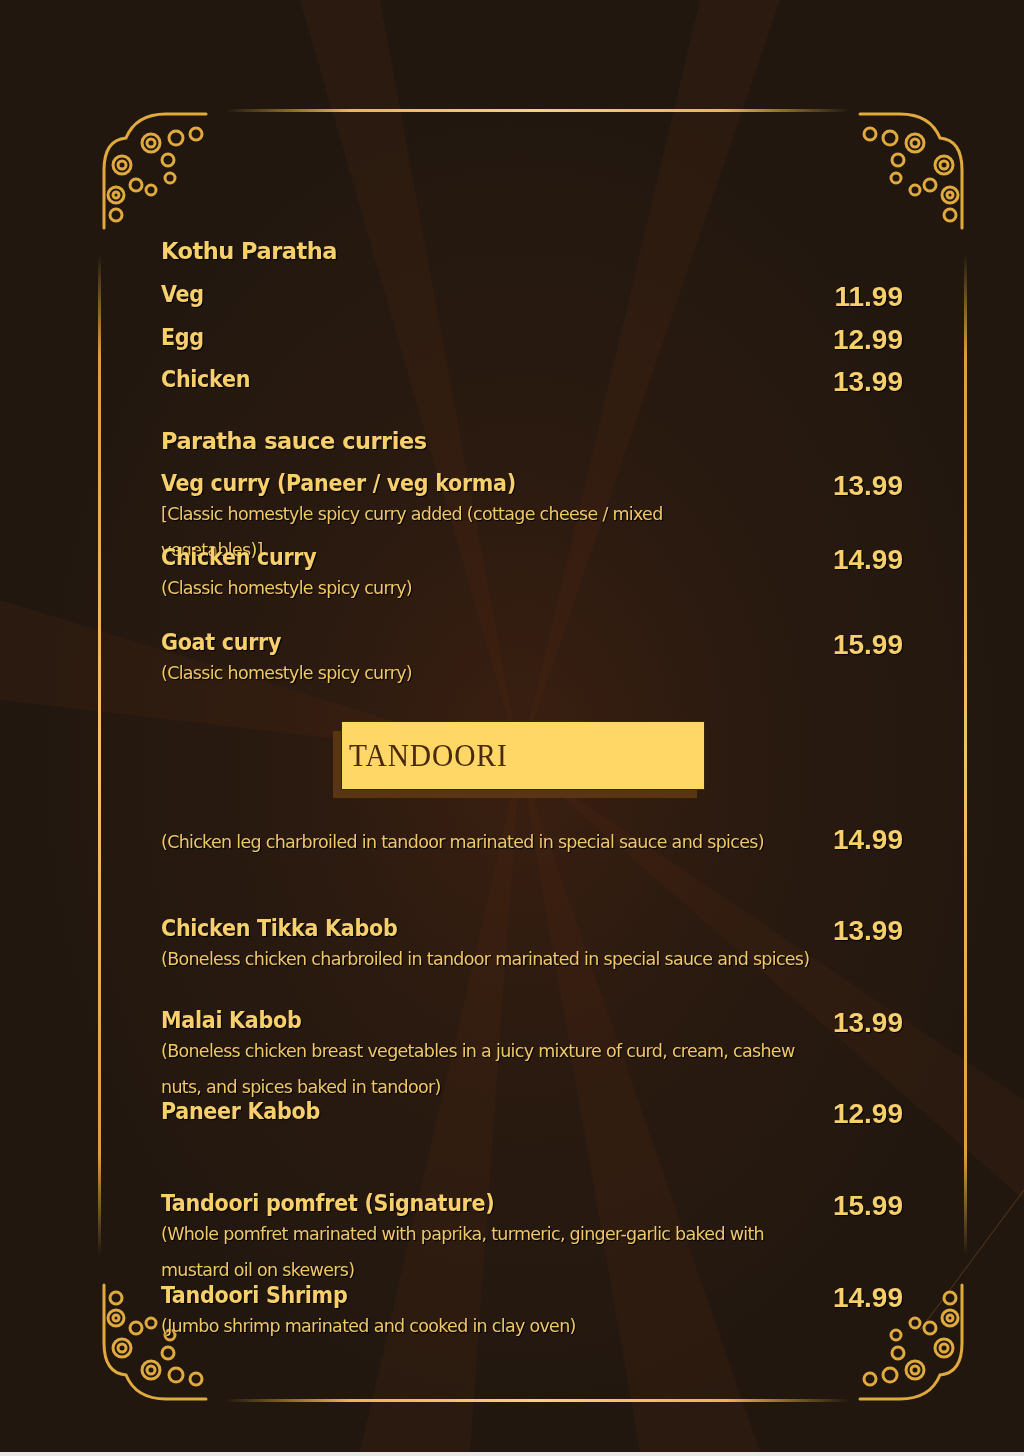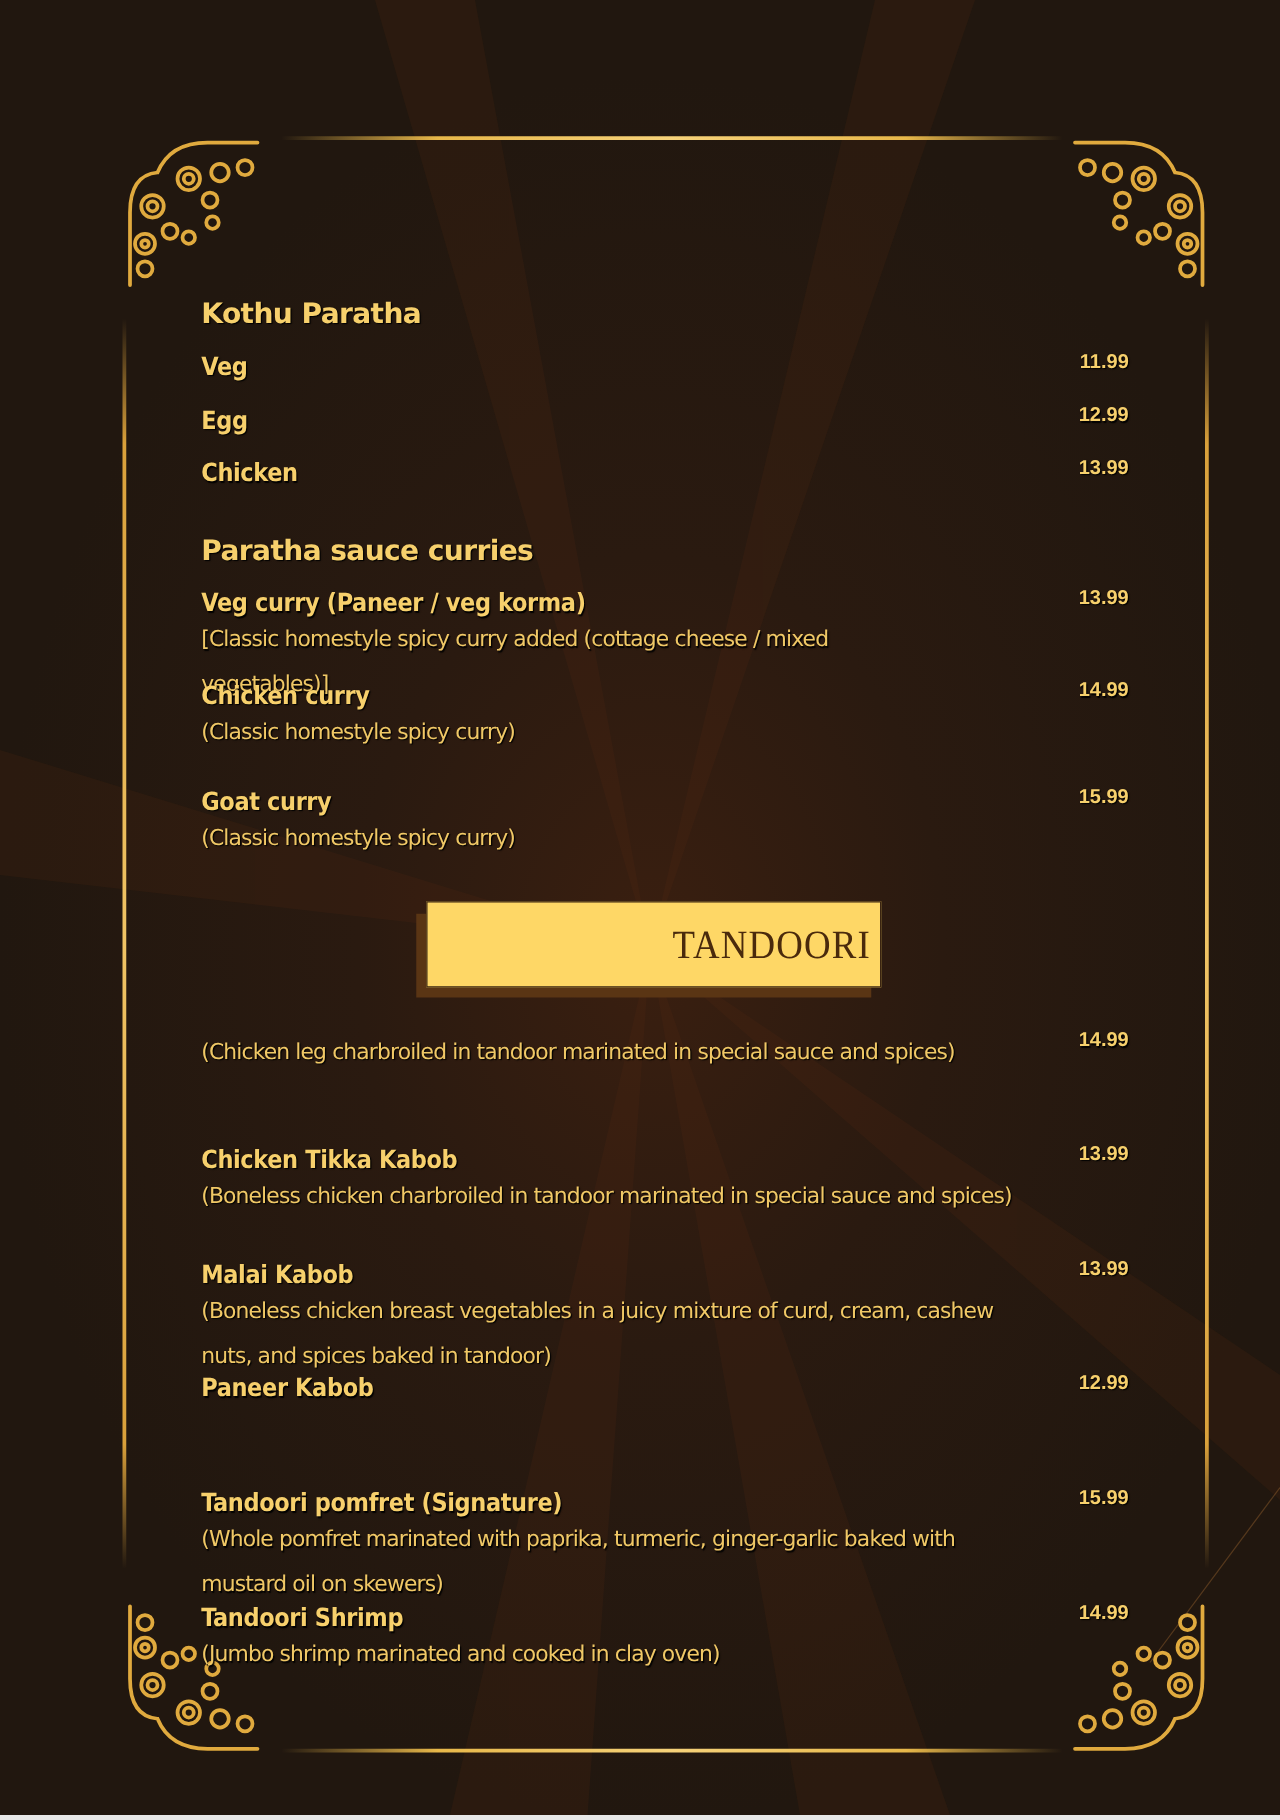--- a/index.html
+++ b/index.html
@@ -15,42 +15,42 @@
   .hline { position: absolute; height: 3px;
     background: linear-gradient(90deg, rgba(201,146,42,0) 0%, #e8b84a 20%, #f6d27a 50%, #e8b84a 80%, rgba(201,146,42,0) 100%); }
   .vline { position: absolute; width: 3px;
     background: linear-gradient(180deg, rgba(201,146,42,0) 0%, #d9a03a 10%, #f0c465 50%, #d9a03a 90%, rgba(201,146,42,0) 100%); }
   .corner { position: absolute; width: 120px; height: 120px; }
   .menu { position: absolute; left: 161px; width: 742px; }
   .row { position: absolute; left: 0; width: 742px; }
   .name {
     font-family: "DejaVu Sans Condensed", "DejaVu Sans", sans-serif;
     font-stretch: condensed;
-    font-weight: bold; font-size: 20px; color: #f7d06c; letter-spacing: -0.3px;
+    font-weight: bold; font-size: 23px; color: #f7d06c; letter-spacing: -0.3px;
     white-space: nowrap; text-shadow: 1px 1px 1px #000;
   }
   .price {
     position: absolute; right: 0; top: 0;
-    font-family: "Liberation Sans", sans-serif; font-weight: bold; font-size: 16px;
+    font-family: "Liberation Sans", sans-serif; font-weight: bold; font-size: 28px;
     color: #f7d06c; text-shadow: 1px 1px 1px #000;
   }
   .desc {
     font-family: "DejaVu Sans", sans-serif; font-size: 17.5px; color: #f0c866;
     line-height: 36px; width: 660px; letter-spacing: -0.7px; transform-origin: left top;
     text-shadow: 1px 1px 1px #000;
   }
   .heading {
     font-family: "DejaVu Sans", sans-serif; font-weight: bold; font-size: 22.5px; color: #f7d06c;
     letter-spacing: -0.5px; text-shadow: 1px 1px 1px #000;
   }
   .banner-shadow { position: absolute; left: 333px; top: 731px; width: 364px; height: 67px; background: #5a3514; }
   .banner {
     position: absolute; left: 341px; top: 721px; width: 364px; height: 69px;
     background: #fed766; border: 1px solid #3a2410;
-    display: flex; align-items: center; justify-content: flex-end;
+    display: flex; align-items: center; justify-content: flex-start;
   }
   .banner span {
     font-family: "Liberation Serif", serif; font-size: 32px; color: #4a2a0c; letter-spacing: 1px;
     transform: scaleX(0.92);
   }
 </style>
 </head>
 <body>
 
 <div class="page">

